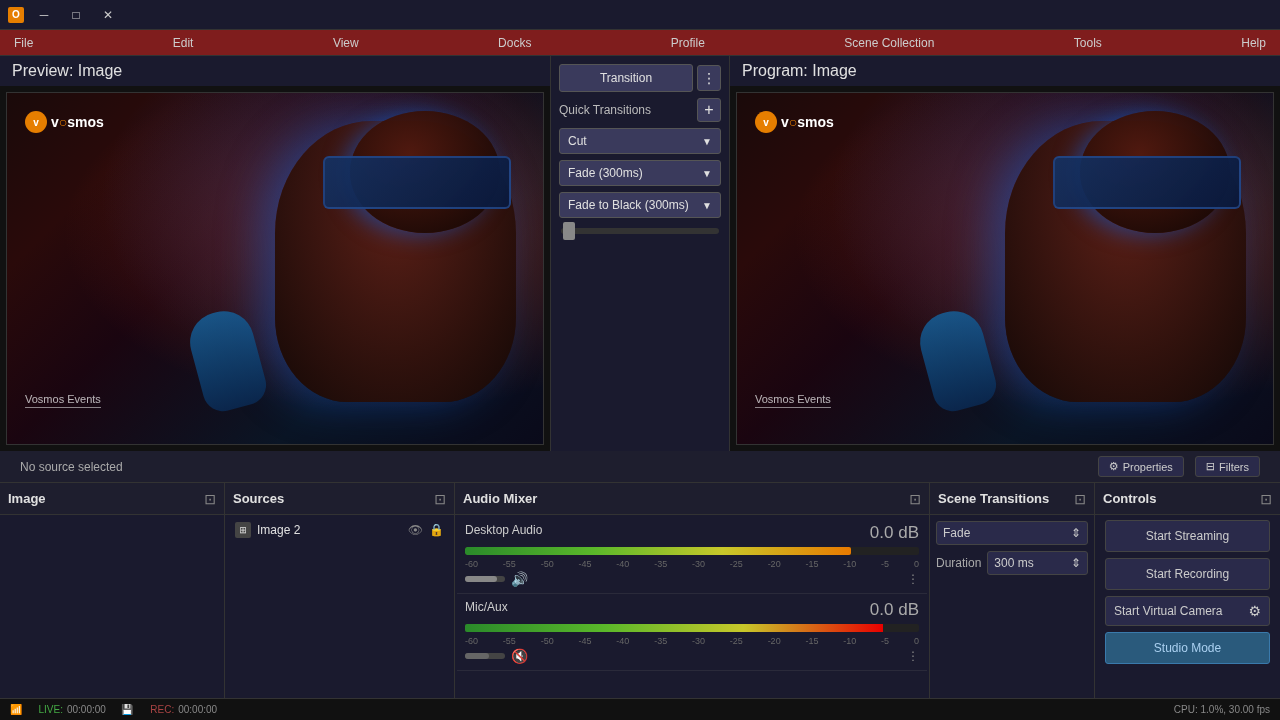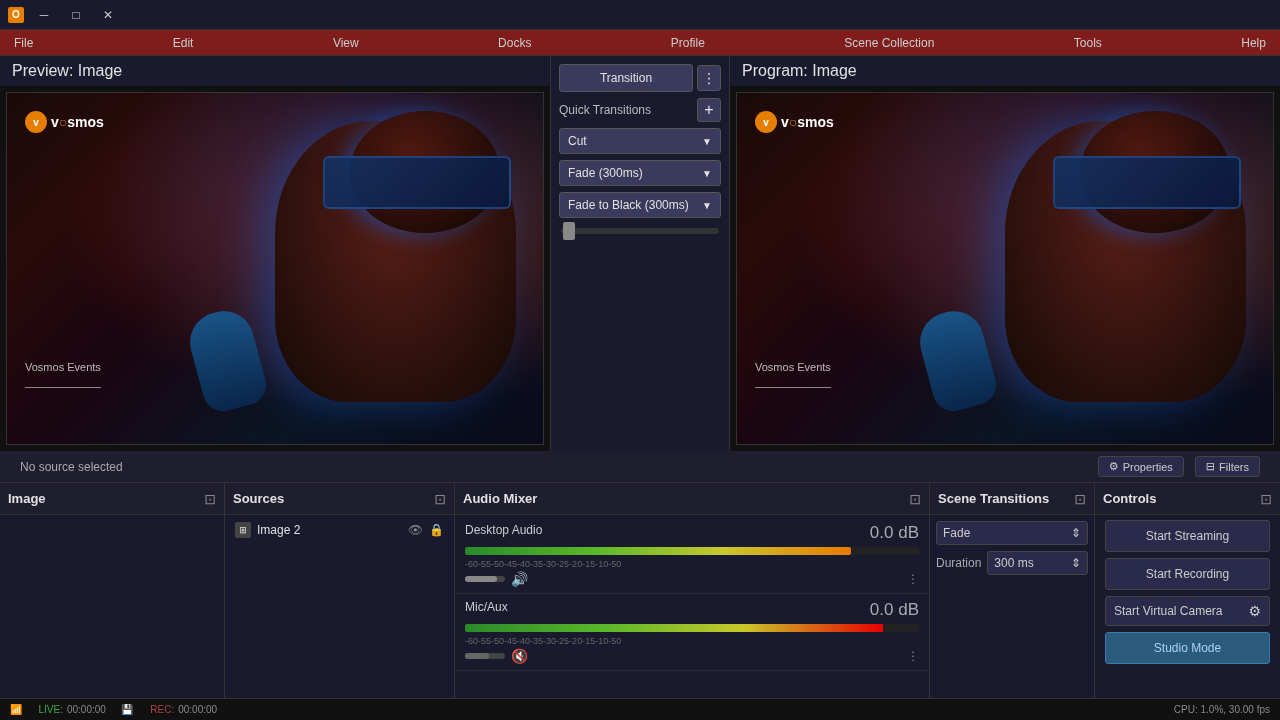--- a/index.html
+++ b/index.html
@@ -135,26 +135,26 @@
       color: white;
       font-weight: bold;
     }
     .logo-text {
       font-size: 14px;
       font-weight: bold;
       color: white;
     }
     .preview-watermark {
       position: absolute;
-      bottom: 56px;
+      bottom: 36px;
       left: 18px;
       font-size: 11px;
       color: rgba(255,255,255,0.7);
       border-bottom: 1px solid rgba(255,255,255,0.5);
-      padding-bottom: 14px;
+      padding-bottom: 2px;
     }
 
     
     .transition-panel {
       width: 180px;
       background: #1a1a2e;
       display: flex;
       flex-direction: column;
       padding: 8px;
       gap: 6px;
@@ -411,21 +411,21 @@
       width: 85%;
       border-radius: 2px;
     }
     .meter-fill-red {
       height: 100%;
       background: linear-gradient(to right, #2a8a2a, #5ab82a, #c8c82a, #e80000);
       width: 92%;
     }
     .meter-labels {
       display: flex;
-      justify-content: flex-start;
+      justify-content: space-between;
       font-size: 9px;
       color: #666;
     }
     .audio-controls-row {
       display: flex;
       align-items: center;
       gap: 6px;
       margin-top: 2px;
     }
     .volume-knob {

